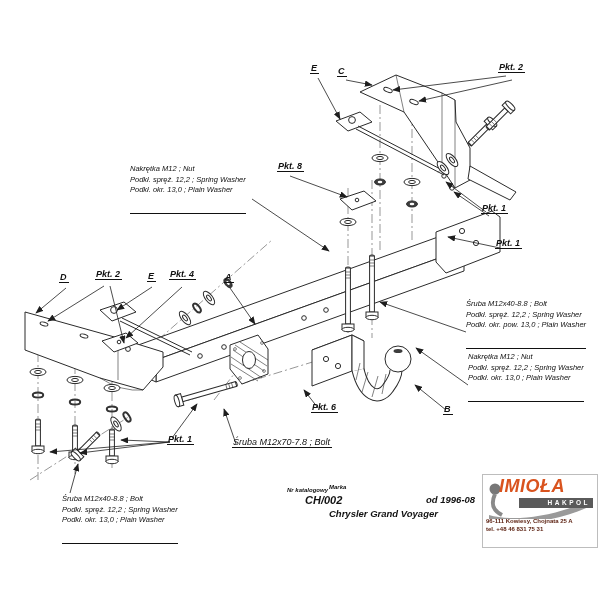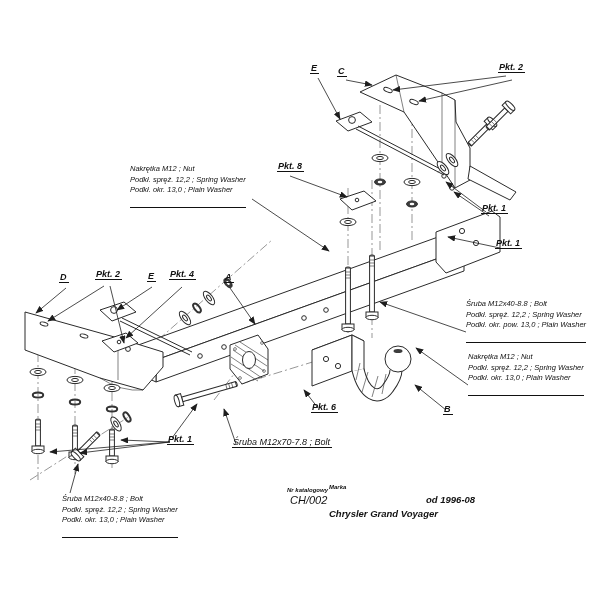--- a/index.html
+++ b/index.html
@@ -15,26 +15,26 @@
   .fc{stroke:#2b2b2b;stroke-width:1;fill:#ffffff;}
   .dd{stroke:#6a6a6a;stroke-width:.7;fill:none;stroke-dasharray:9 3 2 3;}
   .ldr{stroke:#1e1e1e;stroke-width:.8;fill:none;marker-end:url(#arr);}
   
   .lbl{
     position:absolute;font:italic bold 9px "Liberation Sans",sans-serif;color:#111;
     border-bottom:1.2px solid #111;padding:0 2px 0 1px;white-space:nowrap;
   }
   .note{
     position:absolute;font:italic 7.5px "Liberation Sans",sans-serif;color:#111;
-    line-height:10.5px;border-bottom:1px solid #111;padding-bottom:11px;white-space:nowrap;
+    line-height:10.5px;border-bottom:1px solid #111;padding-bottom:17px;white-space:nowrap;
   }
   
   .tb{position:absolute;font-style:italic;color:#111;white-space:nowrap;}
   .tb-tiny{font-size:6px;font-weight:bold;}
-  .tb-cat{font-size:11px;font-weight:normal;}
+  .tb-cat{font-size:11px;font-weight:bold;margin-left:15px;}
   .tb-veh{font-size:9.5px;font-weight:bold;}
   
   .logo-box{position:absolute;left:482px;top:474px;width:114px;height:72px;border:1px solid #bdbdbd;background:#fff;}
   .logo-brand{position:absolute;left:16px;top:1px;font:italic 900 18px "Liberation Sans",sans-serif;letter-spacing:.5px;}
   .logo-bar{
     position:absolute;left:36px;top:23px;width:74px;height:10px;
     color:#fff;font:bold 6.5px "Liberation Sans",sans-serif;letter-spacing:2.5px;
     text-align:right;line-height:10px;padding-right:3px;box-sizing:border-box;
   }
   .logo-addr{position:absolute;left:3px;top:42px;font:bold 6px "Liberation Sans",sans-serif;line-height:8px;}
@@ -280,14 +280,27 @@
     <div>Podkł. okr. 13,0 ; Plain Washer</div>
   </div>
   <div class="lbl" style="left:232px;top:437px;font-weight:normal;">Śruba M12x70-7.8 ;  Bolt</div>
 
   <div class="tb tb-tiny" style="left:287px;top:487px;">Nr katalogowy</div>
   <div class="tb tb-cat" style="left:290px;top:494px;">CH/002</div>
   <div class="tb tb-tiny" style="left:329px;top:484px;">Marka</div>
   <div class="tb tb-veh" style="left:426px;top:494px;">od 1996-08</div>
   <div class="tb tb-veh" style="left:329px;top:508px;">Chrysler Grand Voyager</div>
 
+  <div class="logo-box">
+    <svg width="112" height="44" style="position:absolute;left:0;top:0;">
+      <circle cx="12" cy="14" r="5.5" fill="#777"></circle>
+      <path d="M12,19 C8,28 9,35 19,40" stroke="#8a8a8a" stroke-width="4" fill="none"></path>
+      <path d="M6,40 C30,47 70,42 108,25 L108,31 C70,48 28,52 6,44 Z" fill="#9a9a9a"></path>
+    </svg>
+    <div class="logo-brand" style="color:#d9531e;">IMIOŁA</div>
+    <div class="logo-bar" style="background:#5a5a5a;">HAKPOL</div>
+    <div class="logo-addr" style="color:#5e2414;">
+      <div>96-111 Kowiesy, Chojnata 25 A</div>
+      <div>tel. +48 46 831 75 31</div>
+    </div>
+  </div>
 
 </div>
 
 </body></html>

